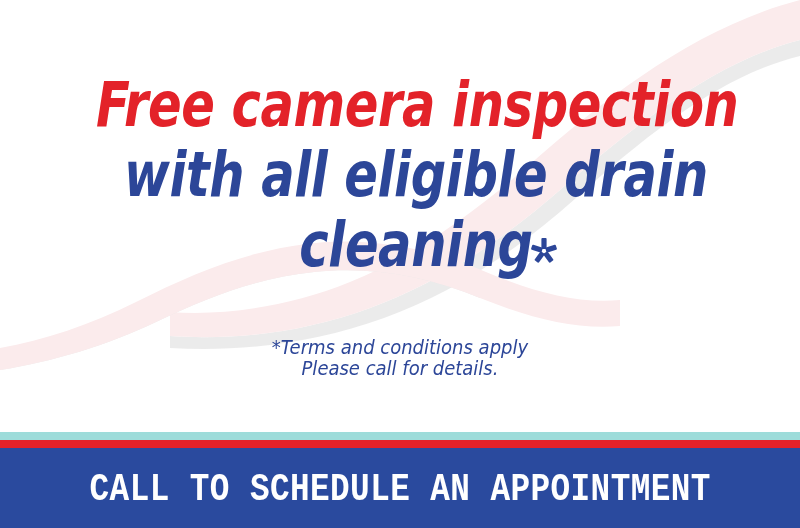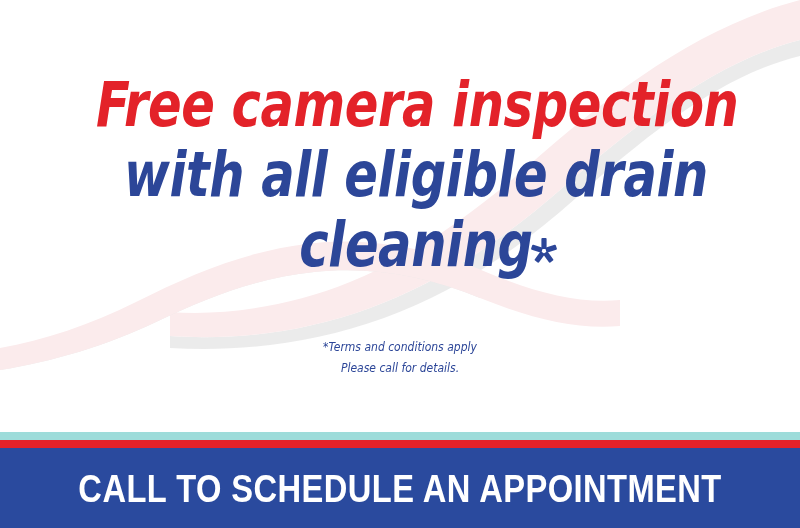--- a/index.html
+++ b/index.html
@@ -74,21 +74,21 @@
   
   .terms-block {
     position: absolute;
     left: 0;
     top: 337px;
     width: 800px;
     text-align: center;
     color: #2C4698;
     font-family: "DejaVu Sans", sans-serif;
     font-style: italic;
-    font-size: 12px;
+    font-size: 20px;
     line-height: 21px;
   }
   .terms-line {
     display: block;
     transform: scaleX(0.90);
     transform-origin: center center;
     white-space: nowrap;
   }
 
   
@@ -116,21 +116,21 @@
     height: 80px;
     background: #2A4A9E;
   }
   .footer-text {
     position: absolute;
     left: 0;
     top: 468px;
     width: 800px;
     text-align: center;
     color: #ffffff;
-    font-family: Liberation Sans, sans-serif;
+    font-family: Liberation Mono, monospace;
     font-weight: bold;
     font-size: 38px;
     letter-spacing: 0.5px;
     white-space: nowrap;
   }
   .footer-text span {
     display: inline-block;
     transform: scaleX(0.86);
     transform-origin: center center;
   }

